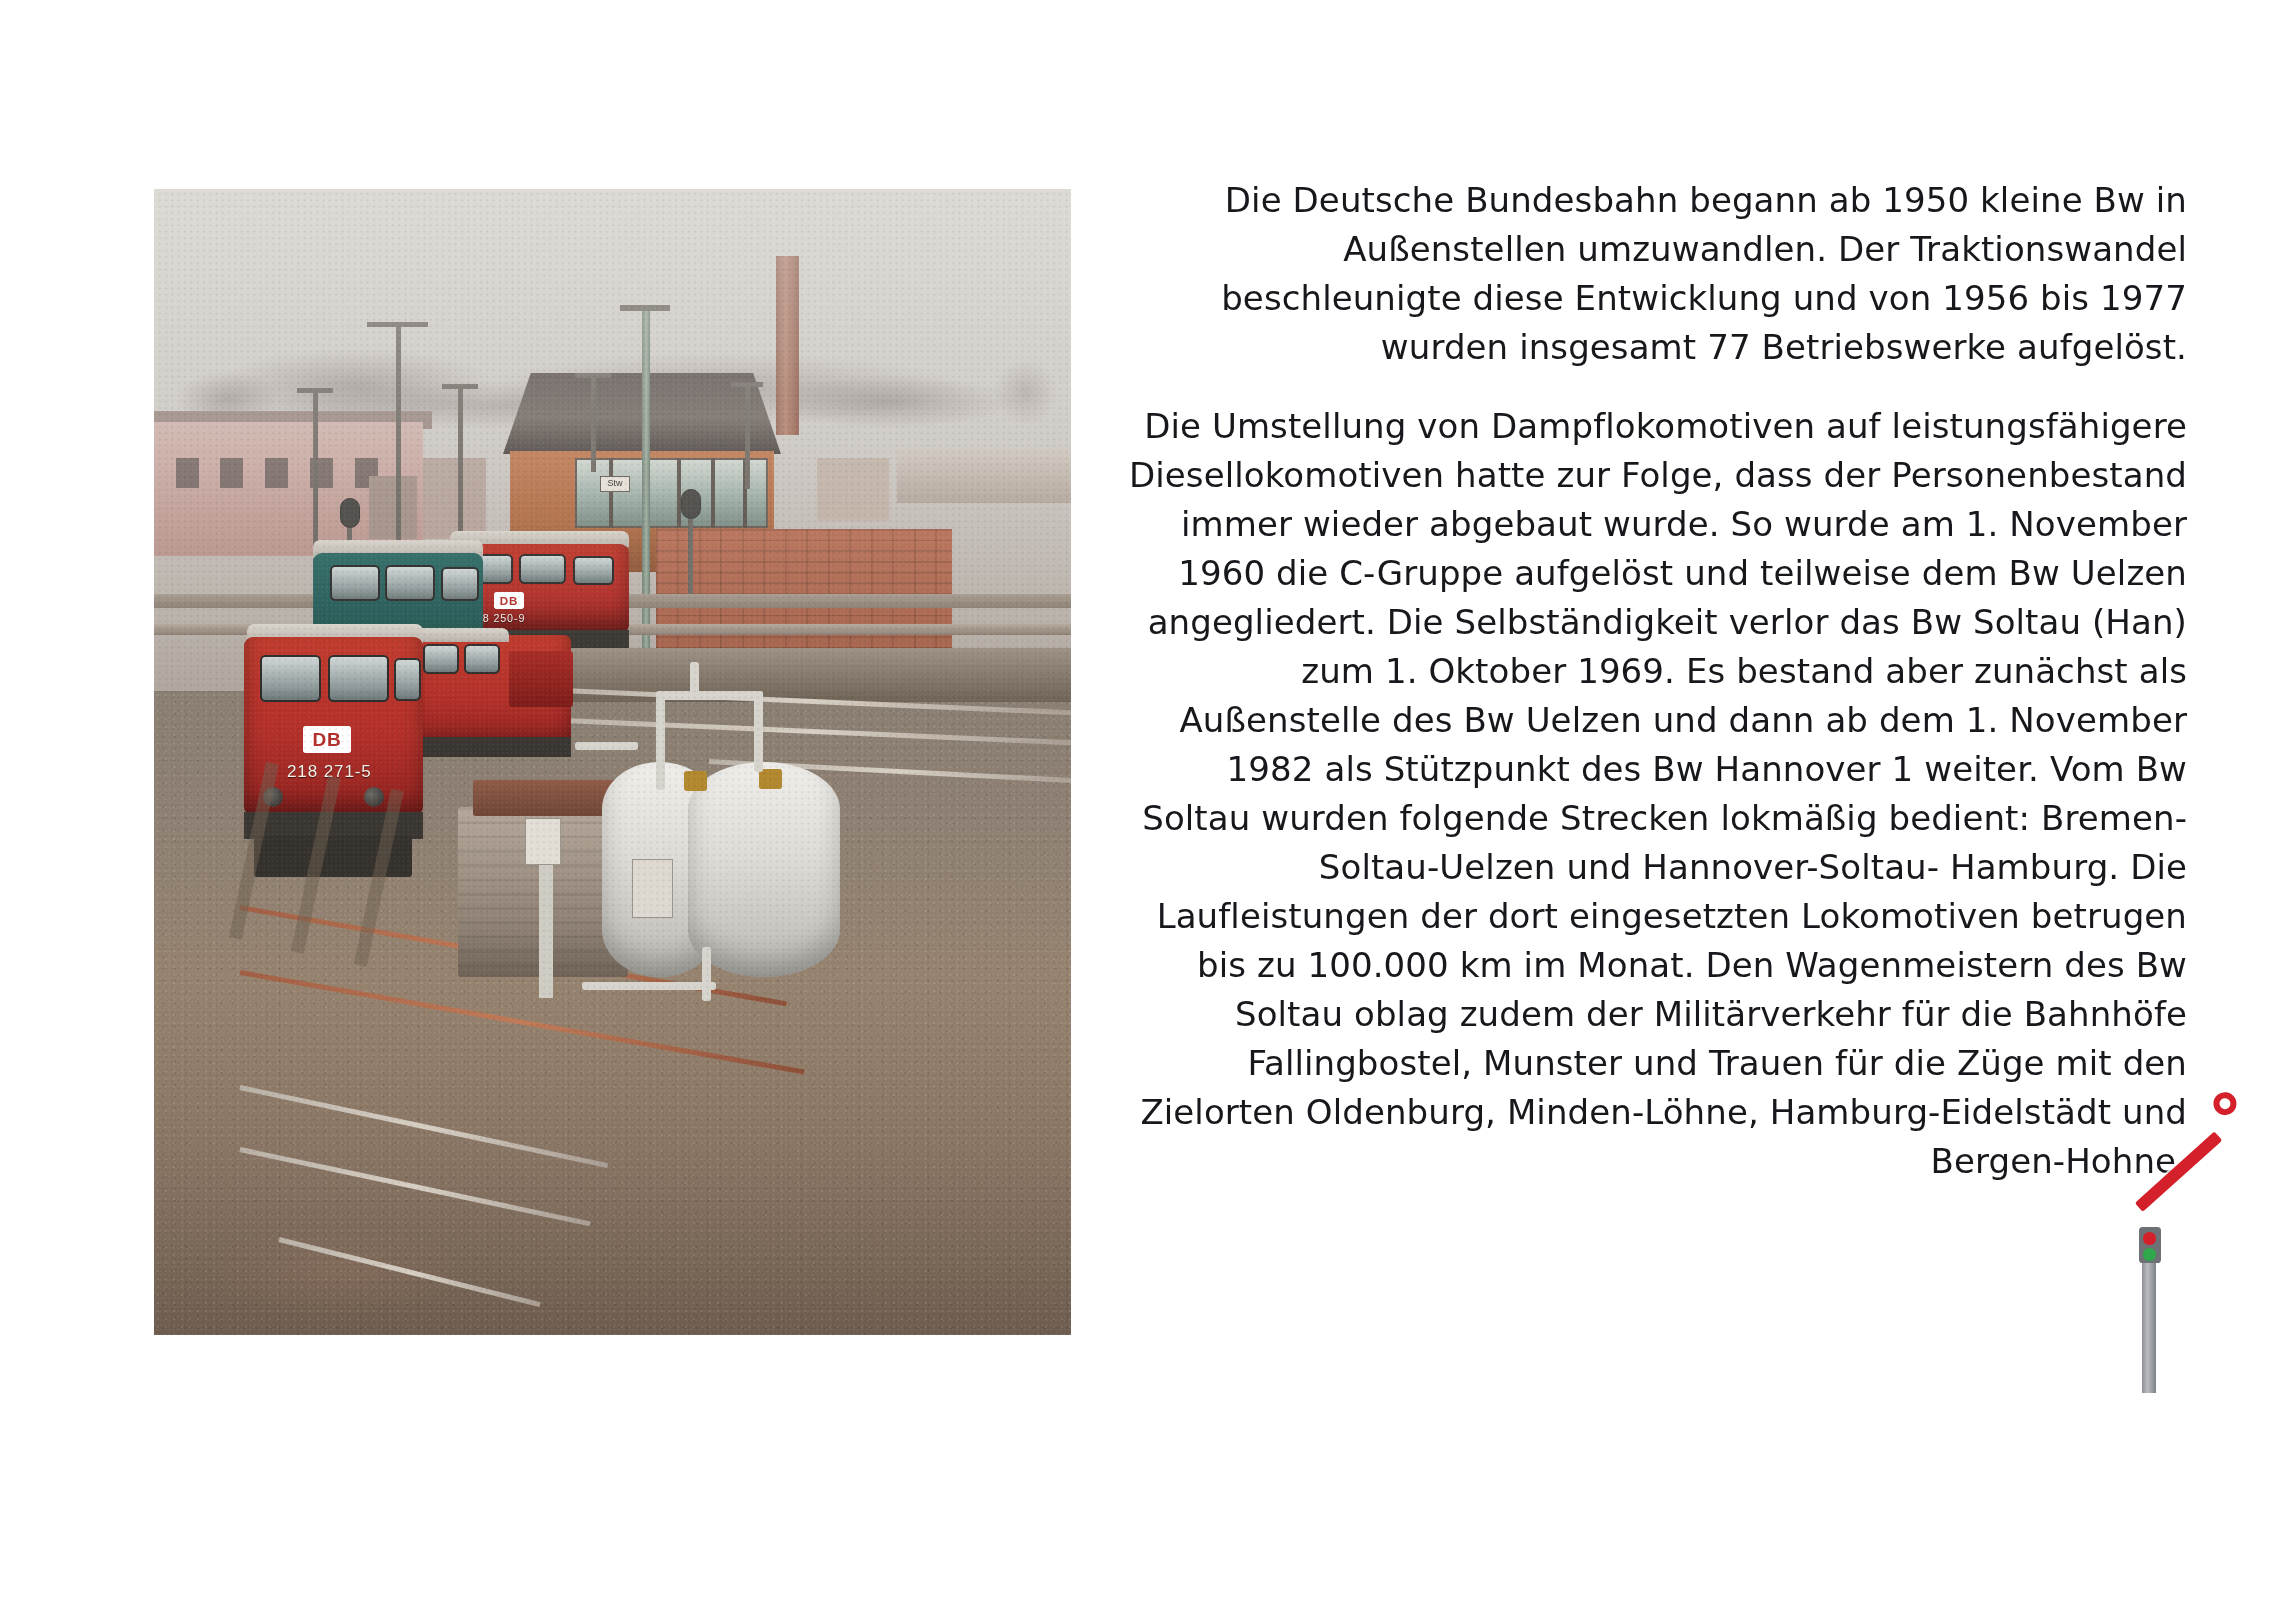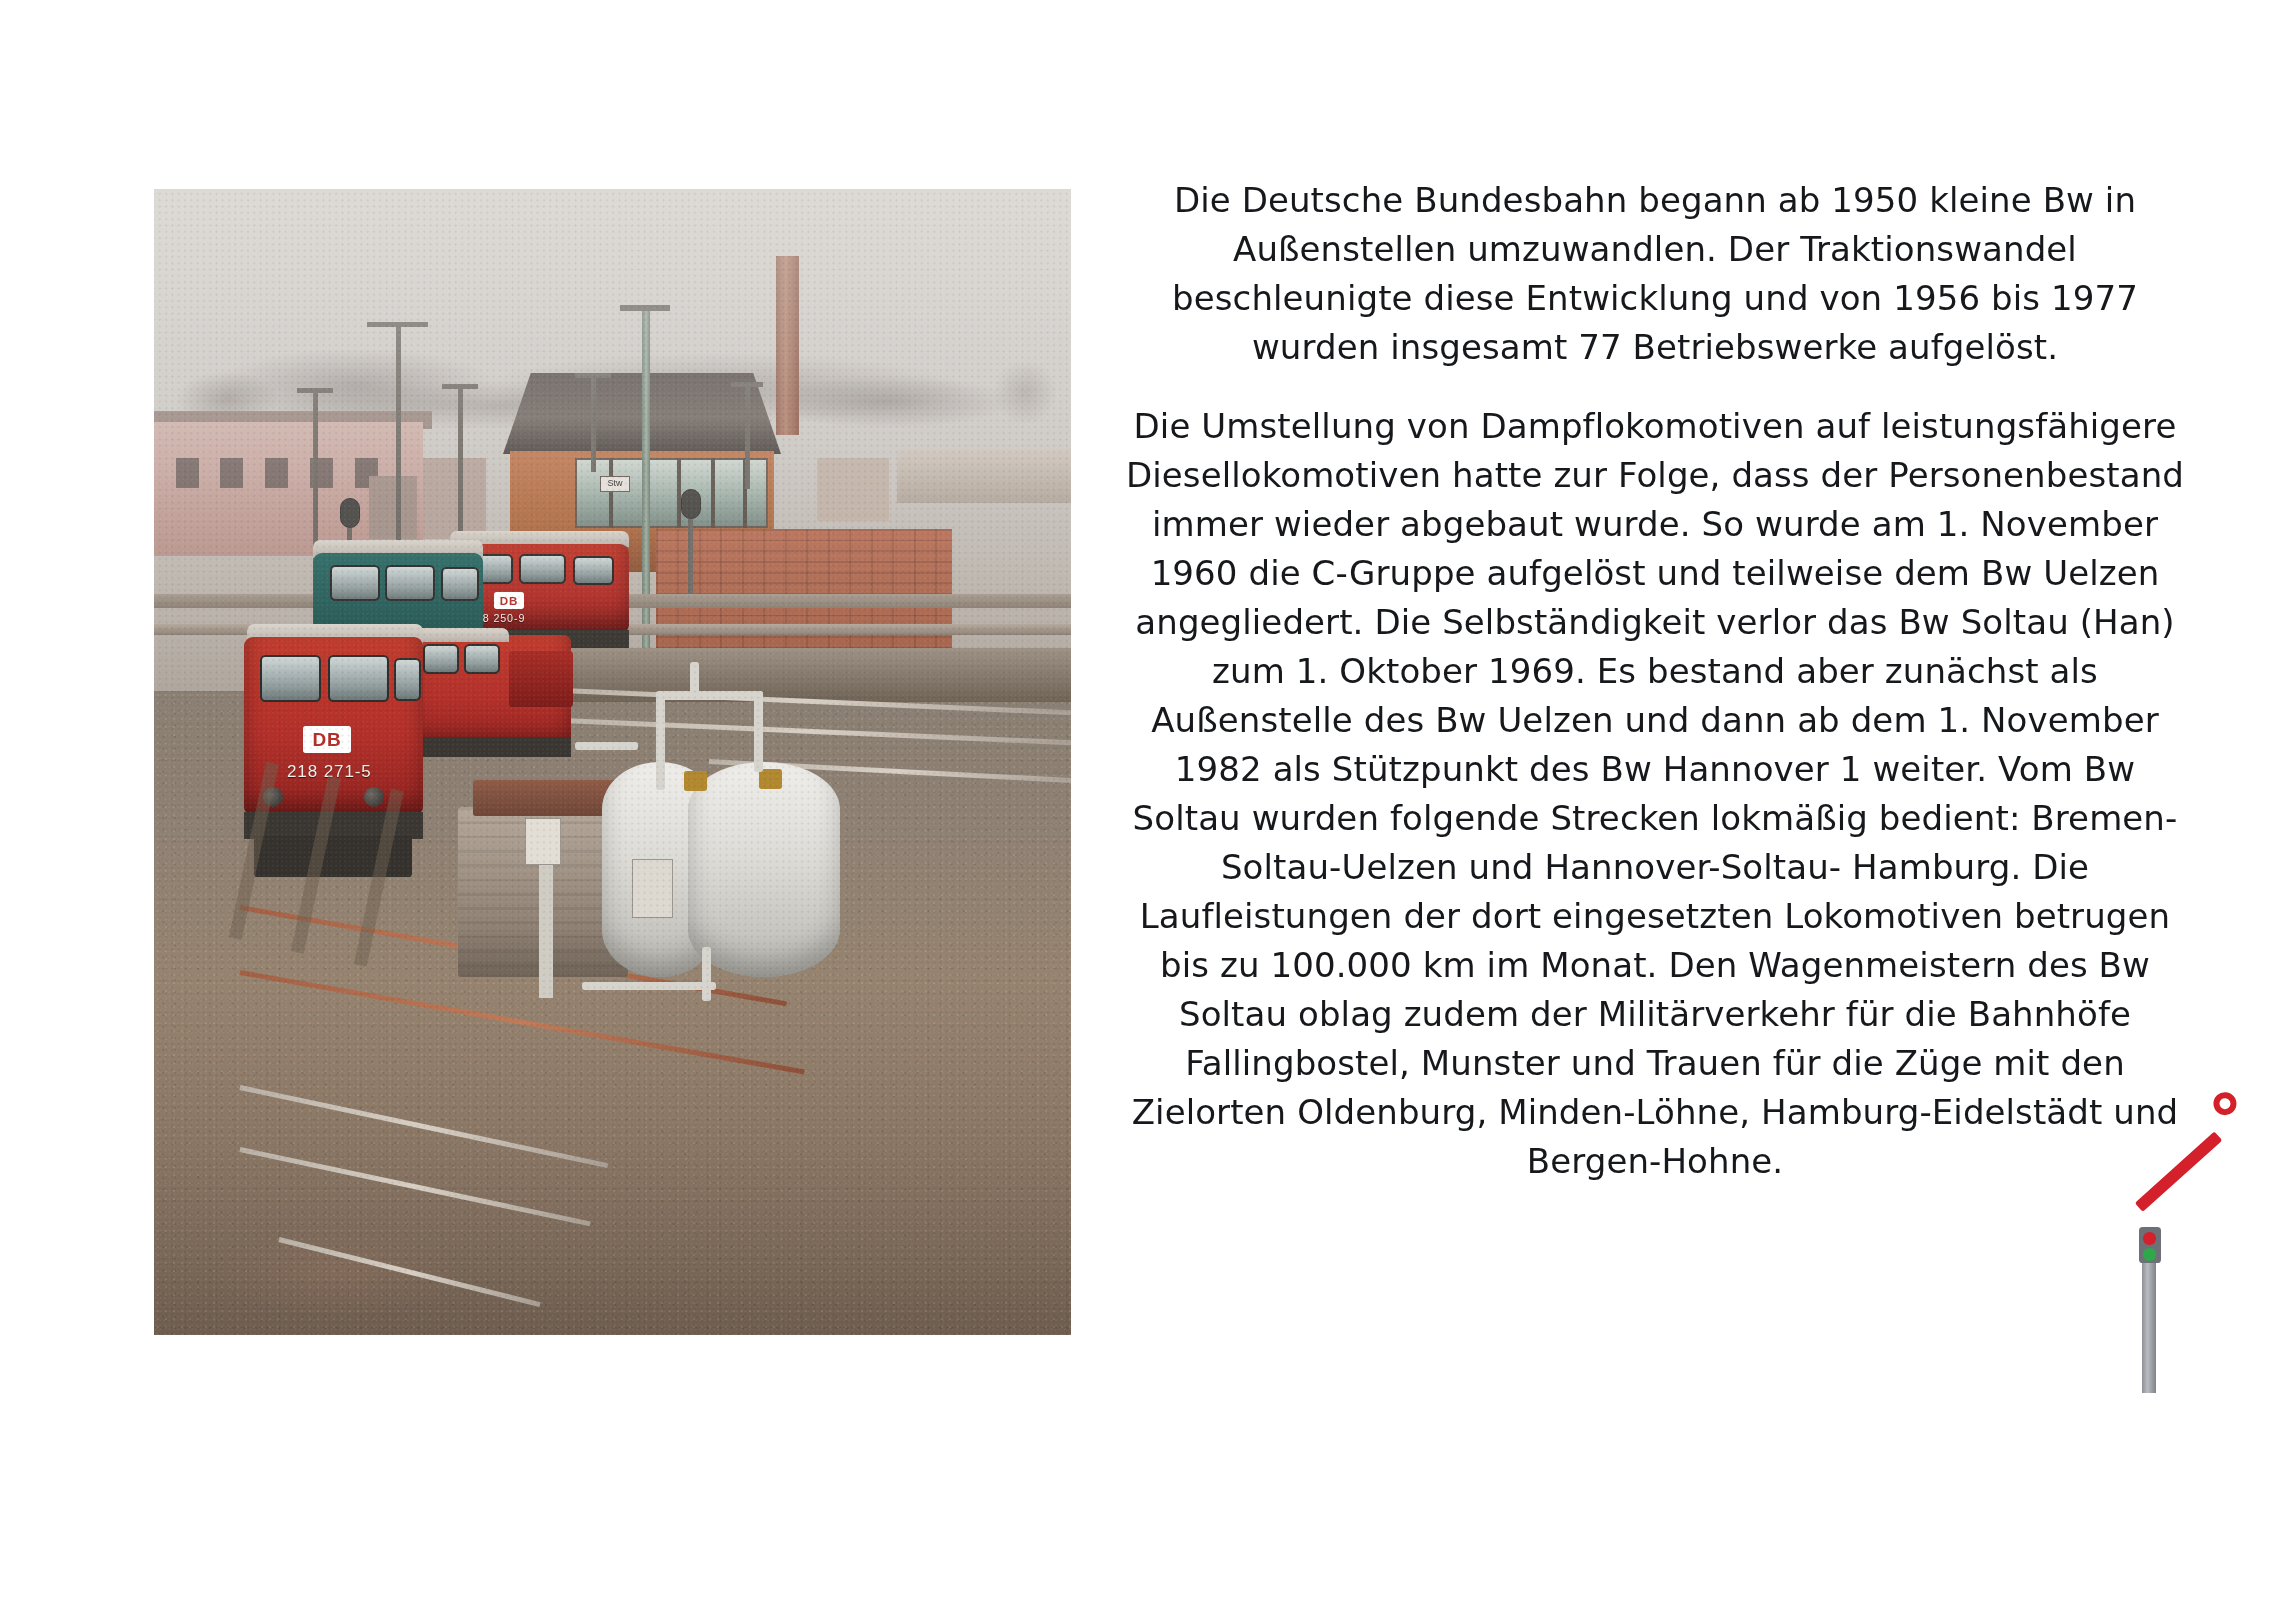--- a/index.html
+++ b/index.html
@@ -311,21 +311,21 @@
     top: 176px;
     width: 1064px;
   }
   .para {
     font-family: "DejaVu Sans", sans-serif;
     font-size: 34px;
     line-height: 49px;
     color: #16181c;
     letter-spacing: 0.1px;
     margin: 0 0 30px 0;
-    text-align: center;
+    text-align: right;
     white-space: pre-wrap;
   }
 
   
   .semaphore {
     position: absolute;
     left: 2085px;
     top: 1191px;
     width: 170px;
     height: 206px;

